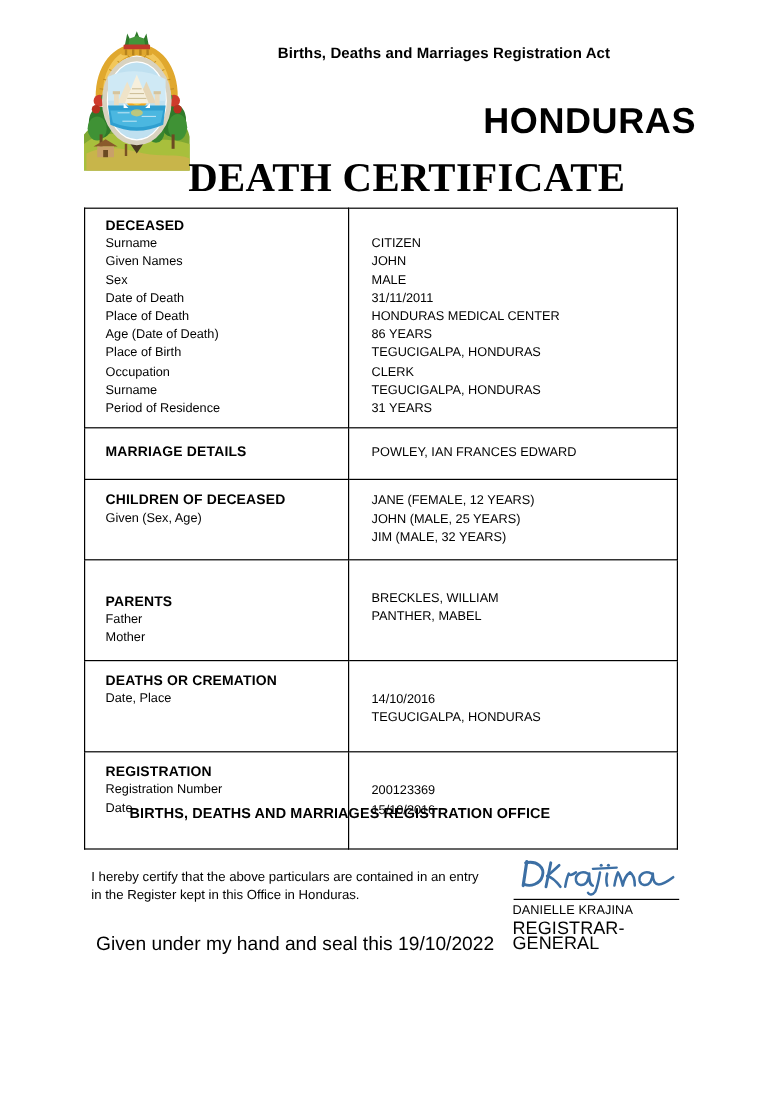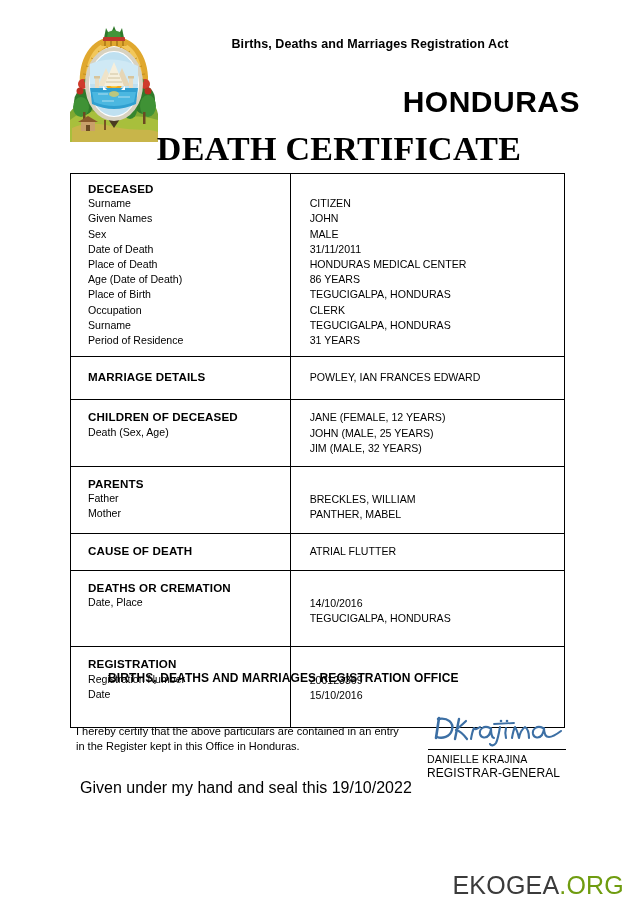--- a/index.html
+++ b/index.html
@@ -174,21 +174,21 @@
     margin: 1px auto 3px auto;
   }
 
   .sig-name {
     font-size: 10.6px;
     line-height: 13.5px;
     letter-spacing: 0.1px;
   }
 
   .sig-role {
-    font-size: 12px;
+    font-size: 15px;
     line-height: 13.5px;
     letter-spacing: 0.1px;
   }
 
   
   .watermark {
     position: absolute;
     right: 18px; bottom: 16px;
     font-size: 25px;
     letter-spacing: 0.2px;
@@ -345,49 +345,41 @@
           <div class="sect-head">MARRIAGE DETAILS</div>
         </td>
         <td class="value-col" style="padding-top:13px;padding-bottom:14px;">
           <div class="val">POWLEY, IAN FRANCES EDWARD</div>
         </td>
       </tr>
 
       <tr>
         <td class="label-col" style="padding-top:9px;padding-bottom:10px;">
           <div class="sect-head">CHILDREN OF DECEASED</div>
-          <div class="sub-label">Death (Sex, Age)</div>
+          <div class="sub-label">Given (Sex, Age)</div>
         </td>
         <td class="value-col" style="padding-top:10px;padding-bottom:10px;">
           <div class="val">JANE (FEMALE, 12 YEARS)</div>
           <div class="val">JOHN (MALE, 25 YEARS)</div>
           <div class="val">JIM (MALE, 32 YEARS)</div>
         </td>
       </tr>
 
       <tr>
-        <td class="label-col" style="padding-top:9px;padding-bottom:10px;">
+        <td class="label-col" style="padding-top:27px;padding-bottom:10px;">
           <div class="sect-head">PARENTS</div>
           <div class="sub-label">Father</div>
           <div class="sub-label">Mother</div>
         </td>
         <td class="value-col" style="padding-top:10px;padding-bottom:10px;">
           <div class="val val-pad-1">BRECKLES, WILLIAM</div>
           <div class="val">PANTHER, MABEL</div>
         </td>
       </tr>
 
-      <tr>
-        <td class="label-col" style="padding-top:9px;padding-bottom:11px;">
-          <div class="sect-head">CAUSE OF DEATH</div>
-        </td>
-        <td class="value-col" style="padding-top:10px;padding-bottom:11px;">
-          <div class="val">ATRIAL FLUTTER</div>
-        </td>
-      </tr>
 
       <tr>
         <td class="label-col" style="padding-top:9px;padding-bottom:20px;">
           <div class="sect-head">DEATHS OR CREMATION</div>
           <div class="sub-label">Date, Place</div>
         </td>
         <td class="value-col" style="padding-top:10px;padding-bottom:20px;">
           <div class="val val-pad-1">14/10/2016</div>
           <div class="val">TEGUCIGALPA, HONDURAS</div>
         </td>
@@ -445,17 +437,14 @@
 
           <path d="M115 16 C109 13 104 17 105 22 C106 26 111 27 114 23 C115 21 116 18 116 16 C116 21 117 25 121 25 C125 25 129 22 133 19" stroke-width="2.1"></path>
         </g>
       </svg>
       <div class="sig-rule"></div>
       <div class="sig-name">DANIELLE KRAJINA</div>
       <div class="sig-role">REGISTRAR-GENERAL</div>
     </div>
   </div>
 
-  <div class="watermark">
-    <span class="wm-dark">EKOGEA</span><span class="wm-green">.ORG</span>
-  </div>
 
 </div>
 
 </body></html>

